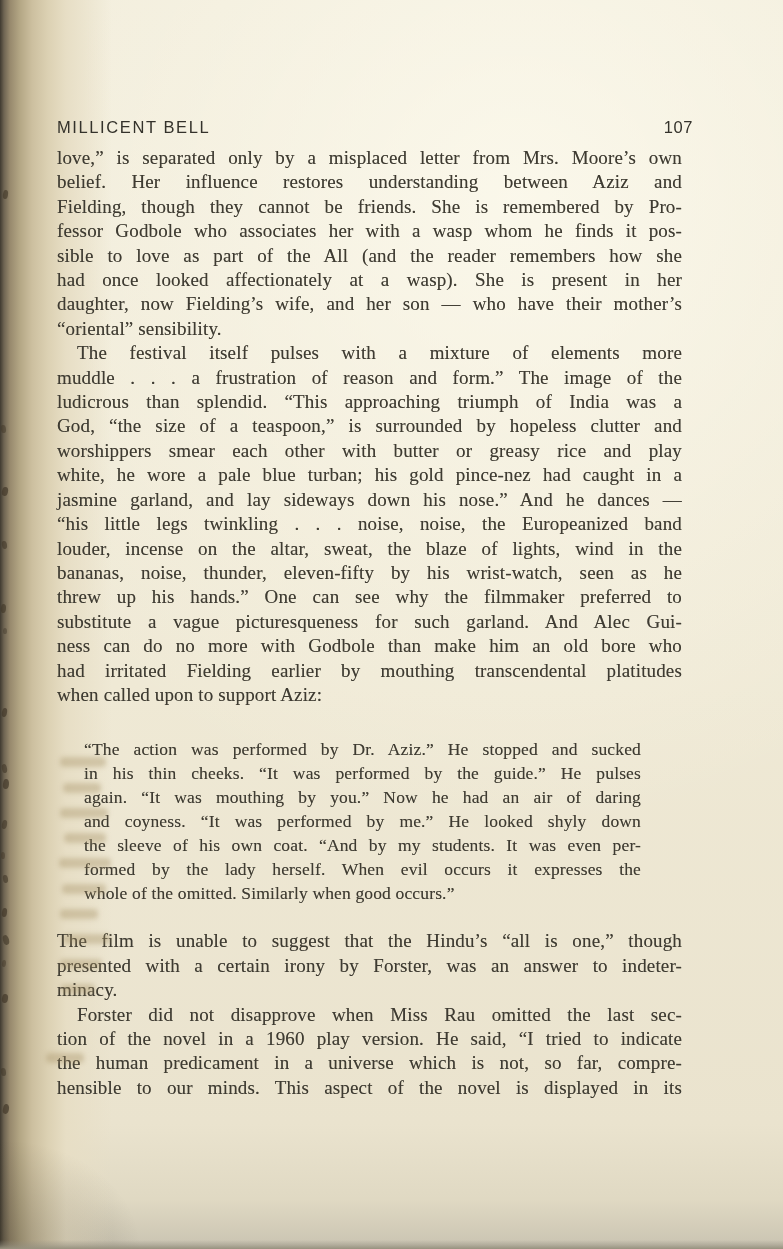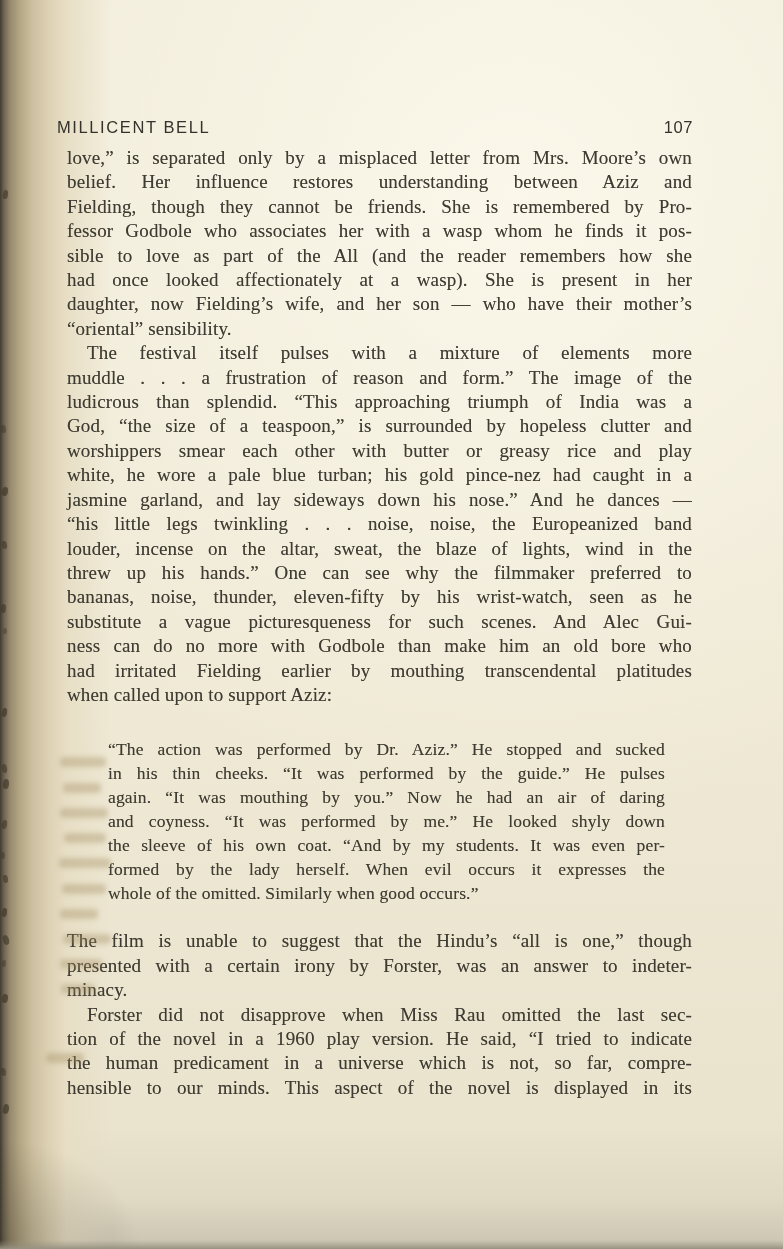--- a/index.html
+++ b/index.html
@@ -28,30 +28,30 @@
   }
   .running-head{
     position:absolute;left:57px;top:93px;width:636px;
     display:flex;justify-content:space-between;align-items:baseline;
     font-family:"Liberation Sans",sans-serif;
     font-size:16.5px;line-height:20px;color:#34322b;margin-top:24px;
   }
   .running-head .author{letter-spacing:1.6px;font-weight:500;}
   .running-head .folio{letter-spacing:.6px;font-weight:400;}
   .text-body{
-    position:absolute;left:67px;top:146px;width:625px;
+    position:absolute;left:57px;top:146px;width:625px;
     color:var(--ink,#3e3b32);
     font-size:19px;line-height:24.4px;letter-spacing:.15px;
     text-shadow:0 0 .4px rgba(62,57,45,.45);
   }
   .line{text-align:justify;text-align-last:justify;}
   .line.first{text-indent:20px;}
   .line.last{text-align-last:left;}
   .blockquote{
-    margin:30px 0 24px 41px;width:557px;
+    margin:30px 0 24px 27px;width:557px;
     font-size:17.5px;line-height:24px;
   }
   .speck{position:absolute;background:rgba(66,56,41,.85);}
   .ghost{position:absolute;height:10px;background:rgba(164,143,98,.38);filter:blur(2.4px);border-radius:4px;}
 </style>
 </head>
 <body style="--ink: #3e3b32;">
 
 <div class="page-highlight"></div>
 <div class="gutter-shadow"></div>
@@ -77,23 +77,23 @@
     <div class="block paragraph">
       <div class="line first">The festival itself pulses with a mixture of elements more</div>
       <div class="line">muddle . . . a frustration of reason and form.” The image of the</div>
       <div class="line">ludicrous than splendid. “This approaching triumph of India was a</div>
       <div class="line">God, “the size of a teaspoon,” is surrounded by hopeless clutter and</div>
       <div class="line">worshippers smear each other with butter or greasy rice and play</div>
       <div class="line">white, he wore a pale blue turban; his gold pince-nez had caught in a</div>
       <div class="line">jasmine garland, and lay sideways down his nose.” And he dances —</div>
       <div class="line">“his little legs twinkling . . . noise, noise, the Europeanized band</div>
       <div class="line">louder, incense on the altar, sweat, the blaze of lights, wind in the</div>
+      <div class="line">bananas, noise, thunder, eleven-fifty by his wrist-watch, seen as he</div>
       <div class="line">threw up his hands.” One can see why the filmmaker preferred to</div>
-      <div class="line">bananas, noise, thunder, eleven-fifty by his wrist-watch, seen as he</div>
-      <div class="line">substitute a vague picturesqueness for such scenes. And Alec Gui-</div>
+      <div class="line">substitute a vague picturesqueness for such garland. And Alec Gui-</div>
       <div class="line">ness can do no more with Godbole than make him an old bore who</div>
       <div class="line">had irritated Fielding earlier by mouthing transcendental platitudes</div>
       <div class="line last">when called upon to support Aziz:</div>
     </div>
     <div class="block blockquote">
       <div class="line">“The action was performed by Dr. Aziz.” He stopped and sucked</div>
       <div class="line">in his thin cheeks. “It was performed by the guide.” He pulses</div>
       <div class="line">again. “It was mouthing by you.” Now he had an air of daring</div>
       <div class="line">and coyness. “It was performed by me.” He looked shyly down</div>
       <div class="line">the sleeve of his own coat. “And by my students. It was even per-</div>

